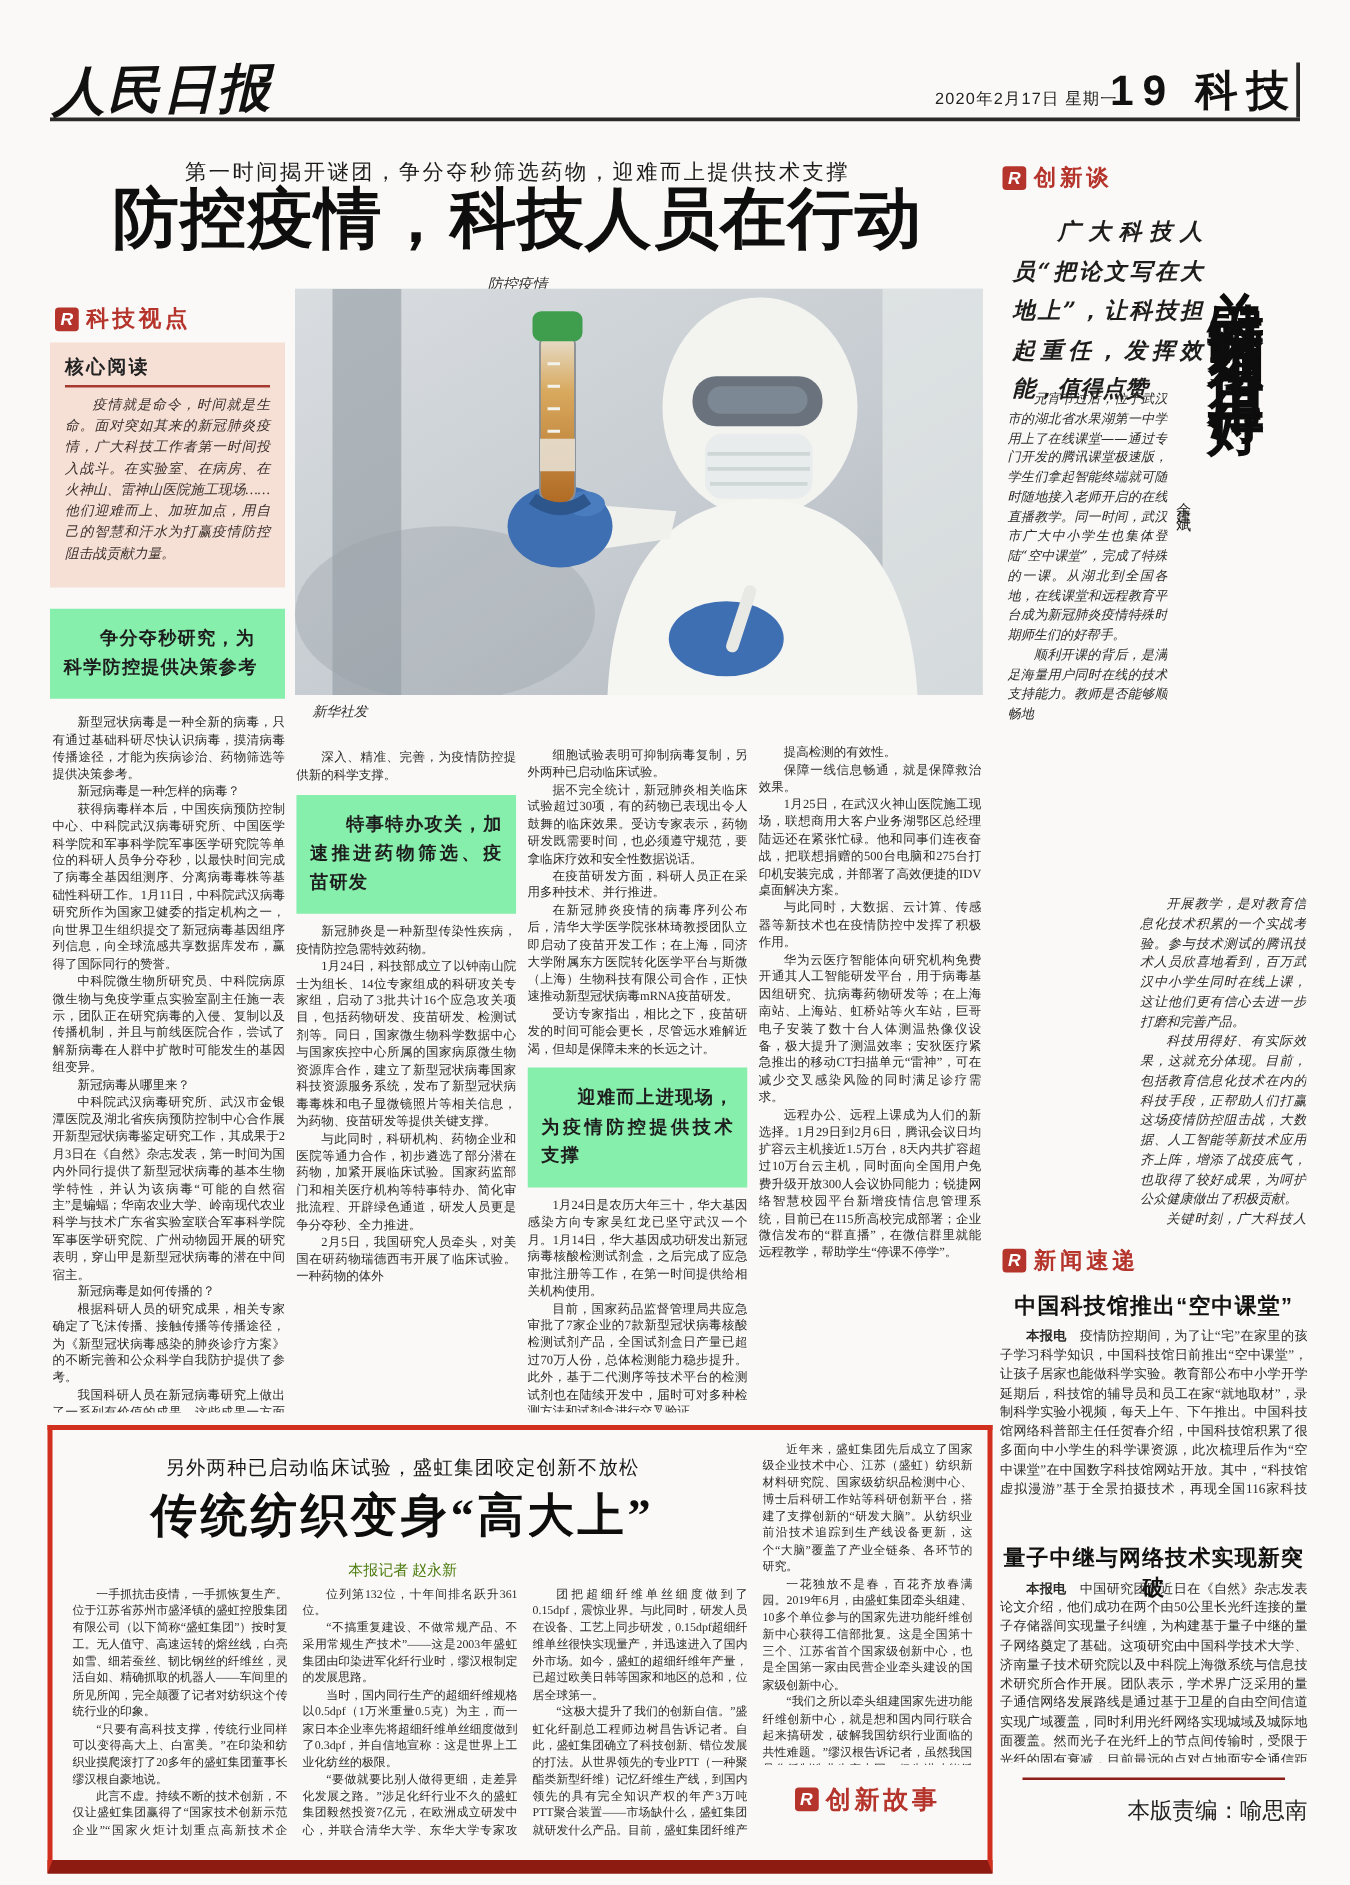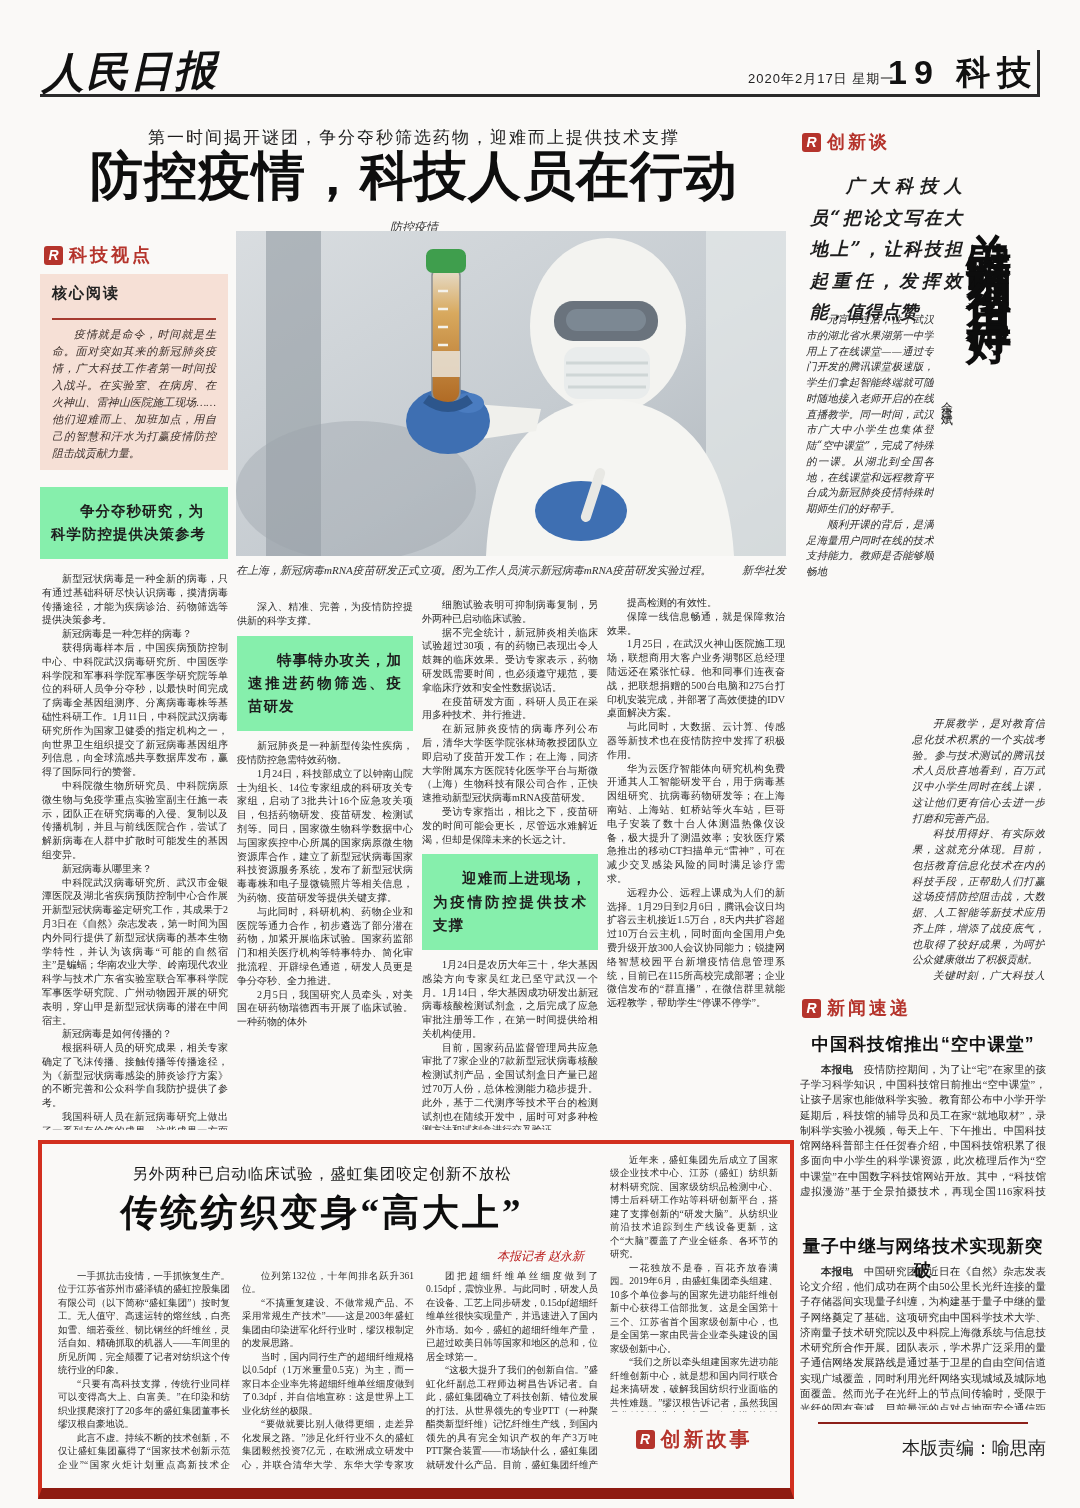--- a/index.html
+++ b/index.html
@@ -22,21 +22,21 @@
   .kicker{font-family:"Liberation Sans",sans-serif;font-size:17px;text-align:center;letter-spacing:2px;color:#1c1c1c;}
   .headline{font-family:"Liberation Sans",sans-serif;font-weight:900;font-size:53px;text-align:center;
             letter-spacing:1px;color:#0e0e0e;line-height:1.1;}
   .byline{font-style:italic;font-size:12px;text-align:center;color:#333;}
   
   .tcol{font-size:10px;line-height:1.38;text-align:justify;overflow:hidden;}
   .tcol p{margin:0;text-indent:2em;}
   .pinkbox{background:#f6e0d6;}
   .corebox{padding:10px 12px;overflow:hidden;}
   .corebox h3{margin:0 0 3px 0;font-family:Liberation Sans, sans-serif;font-size:15px;color:#222;
-              border-bottom:2px solid #a63a30;padding-bottom:15px;letter-spacing:2px;}
+              border-bottom:2px solid #a63a30;padding-bottom:5px;letter-spacing:2px;}
   .corebox .cb-body{font-size:11px;line-height:1.55;text-align:justify;text-indent:2em;margin-top:6px;color:#3a2e2a;font-style:italic;}
   .subbox{background:#86efac;padding:13px 11px;font-family:"Liberation Sans",sans-serif;font-weight:bold;
           font-size:14.5px;line-height:1.6;color:#1d1d1d;text-indent:2em;letter-spacing:1px;}
   .subbox.inflow{margin:8px 0;}
   
   .photo{background:#ccd1d5;overflow:hidden;}
   .caption{font-style:italic;font-size:11px;color:#333;display:flex;justify-content:space-between;line-height:1.4;}
   .caption .credit{white-space:nowrap;margin-left:14px;}
   
   .kai{font-family:"DejaVu Serif",serif;font-style:italic;}
@@ -48,21 +48,21 @@
   .brief-head{font-family:"Liberation Sans",sans-serif;font-weight:bold;font-size:17.5px;text-align:center;
               letter-spacing:1px;color:#111;}
   .lead-tag{font-weight:bold;font-family:"Liberation Sans",sans-serif;}
   .briefs-rule{border-top:2px solid #8c2019;}
   .editor-note{font-size:18px;text-align:right;font-family:"Liberation Sans",sans-serif;color:#222;}
   
   .feature{border:4px solid #d2301f;border-bottom:11px solid #8e1b12;background:transparent;}
   .f-kicker{font-family:"Liberation Sans",sans-serif;font-size:15.5px;text-align:center;letter-spacing:1px;color:#161616;}
   .f-headline{font-family:"Liberation Serif",serif;font-weight:bold;font-size:37px;text-align:center;
               letter-spacing:3px;color:#0d0d0d;}
-  .f-byline{font-style:italic;font-size:12px;text-align:right;color:#b91c1c;}
+  .f-byline{font-size:12px;text-align:center;color:#4d7c0f;}
   .story-label{justify-content:center;font-size:20px;}
 </style>
 </head>
 <body>
 
 <div class="page">
 
   <div class="abs masthead" style="left:42px;top:44px;">人民日报</div>
   <div class="abs hdr-date" style="left:748px;top:70px;">2020年2月17日 星期一</div>
   <div class="abs hdr-page" style="left:888px;top:50px;">
@@ -130,21 +130,20 @@
       <rect x="190" y="18" width="40" height="24" rx="7" fill="#3f9e4d"></rect>
       <path d="M202 60 h10 M202 78 h10 M202 96 h10 M202 114 h10" stroke="#f4f2ec" stroke-width="2.5"></path>
       <rect x="196" y="120" width="28" height="26" fill="#e9e4da" opacity=".85"></rect>
       <path d="M190 168 q22 16 44 0" stroke="#2d568c" stroke-width="10" fill="none"></path>
 
       <ellipse cx="345" cy="280" rx="46" ry="30" fill="#3e6fb2"></ellipse>
       <rect x="352" y="236" width="10" height="56" rx="5" fill="#e8e8e4" transform="rotate(18 357 264)"></rect>
     </svg>
   </div>
   <div class="abs caption" style="left:236px;top:563px;width:550px;">
-    <span>在上海，新冠病毒mRNA疫苗研发正式立项。图为工作人员演示新冠病毒mRNA疫苗研发实验过程。</span>
     <span class="credit">新华社发</span>
   </div>
 
   <div class="abs tcol" style="left:237px;top:600px;width:176px;height:530px;">
     <div>
         <p>深入、精准、完善，为疫情防控提供新的科学支撑。</p>
       </div>
     <div class="subbox inflow">特事特办攻关，加速推进药物筛选、疫苗研发</div>
     <div>
         <p>新冠肺炎是一种新型传染性疾病，疫情防控急需特效药物。</p>

